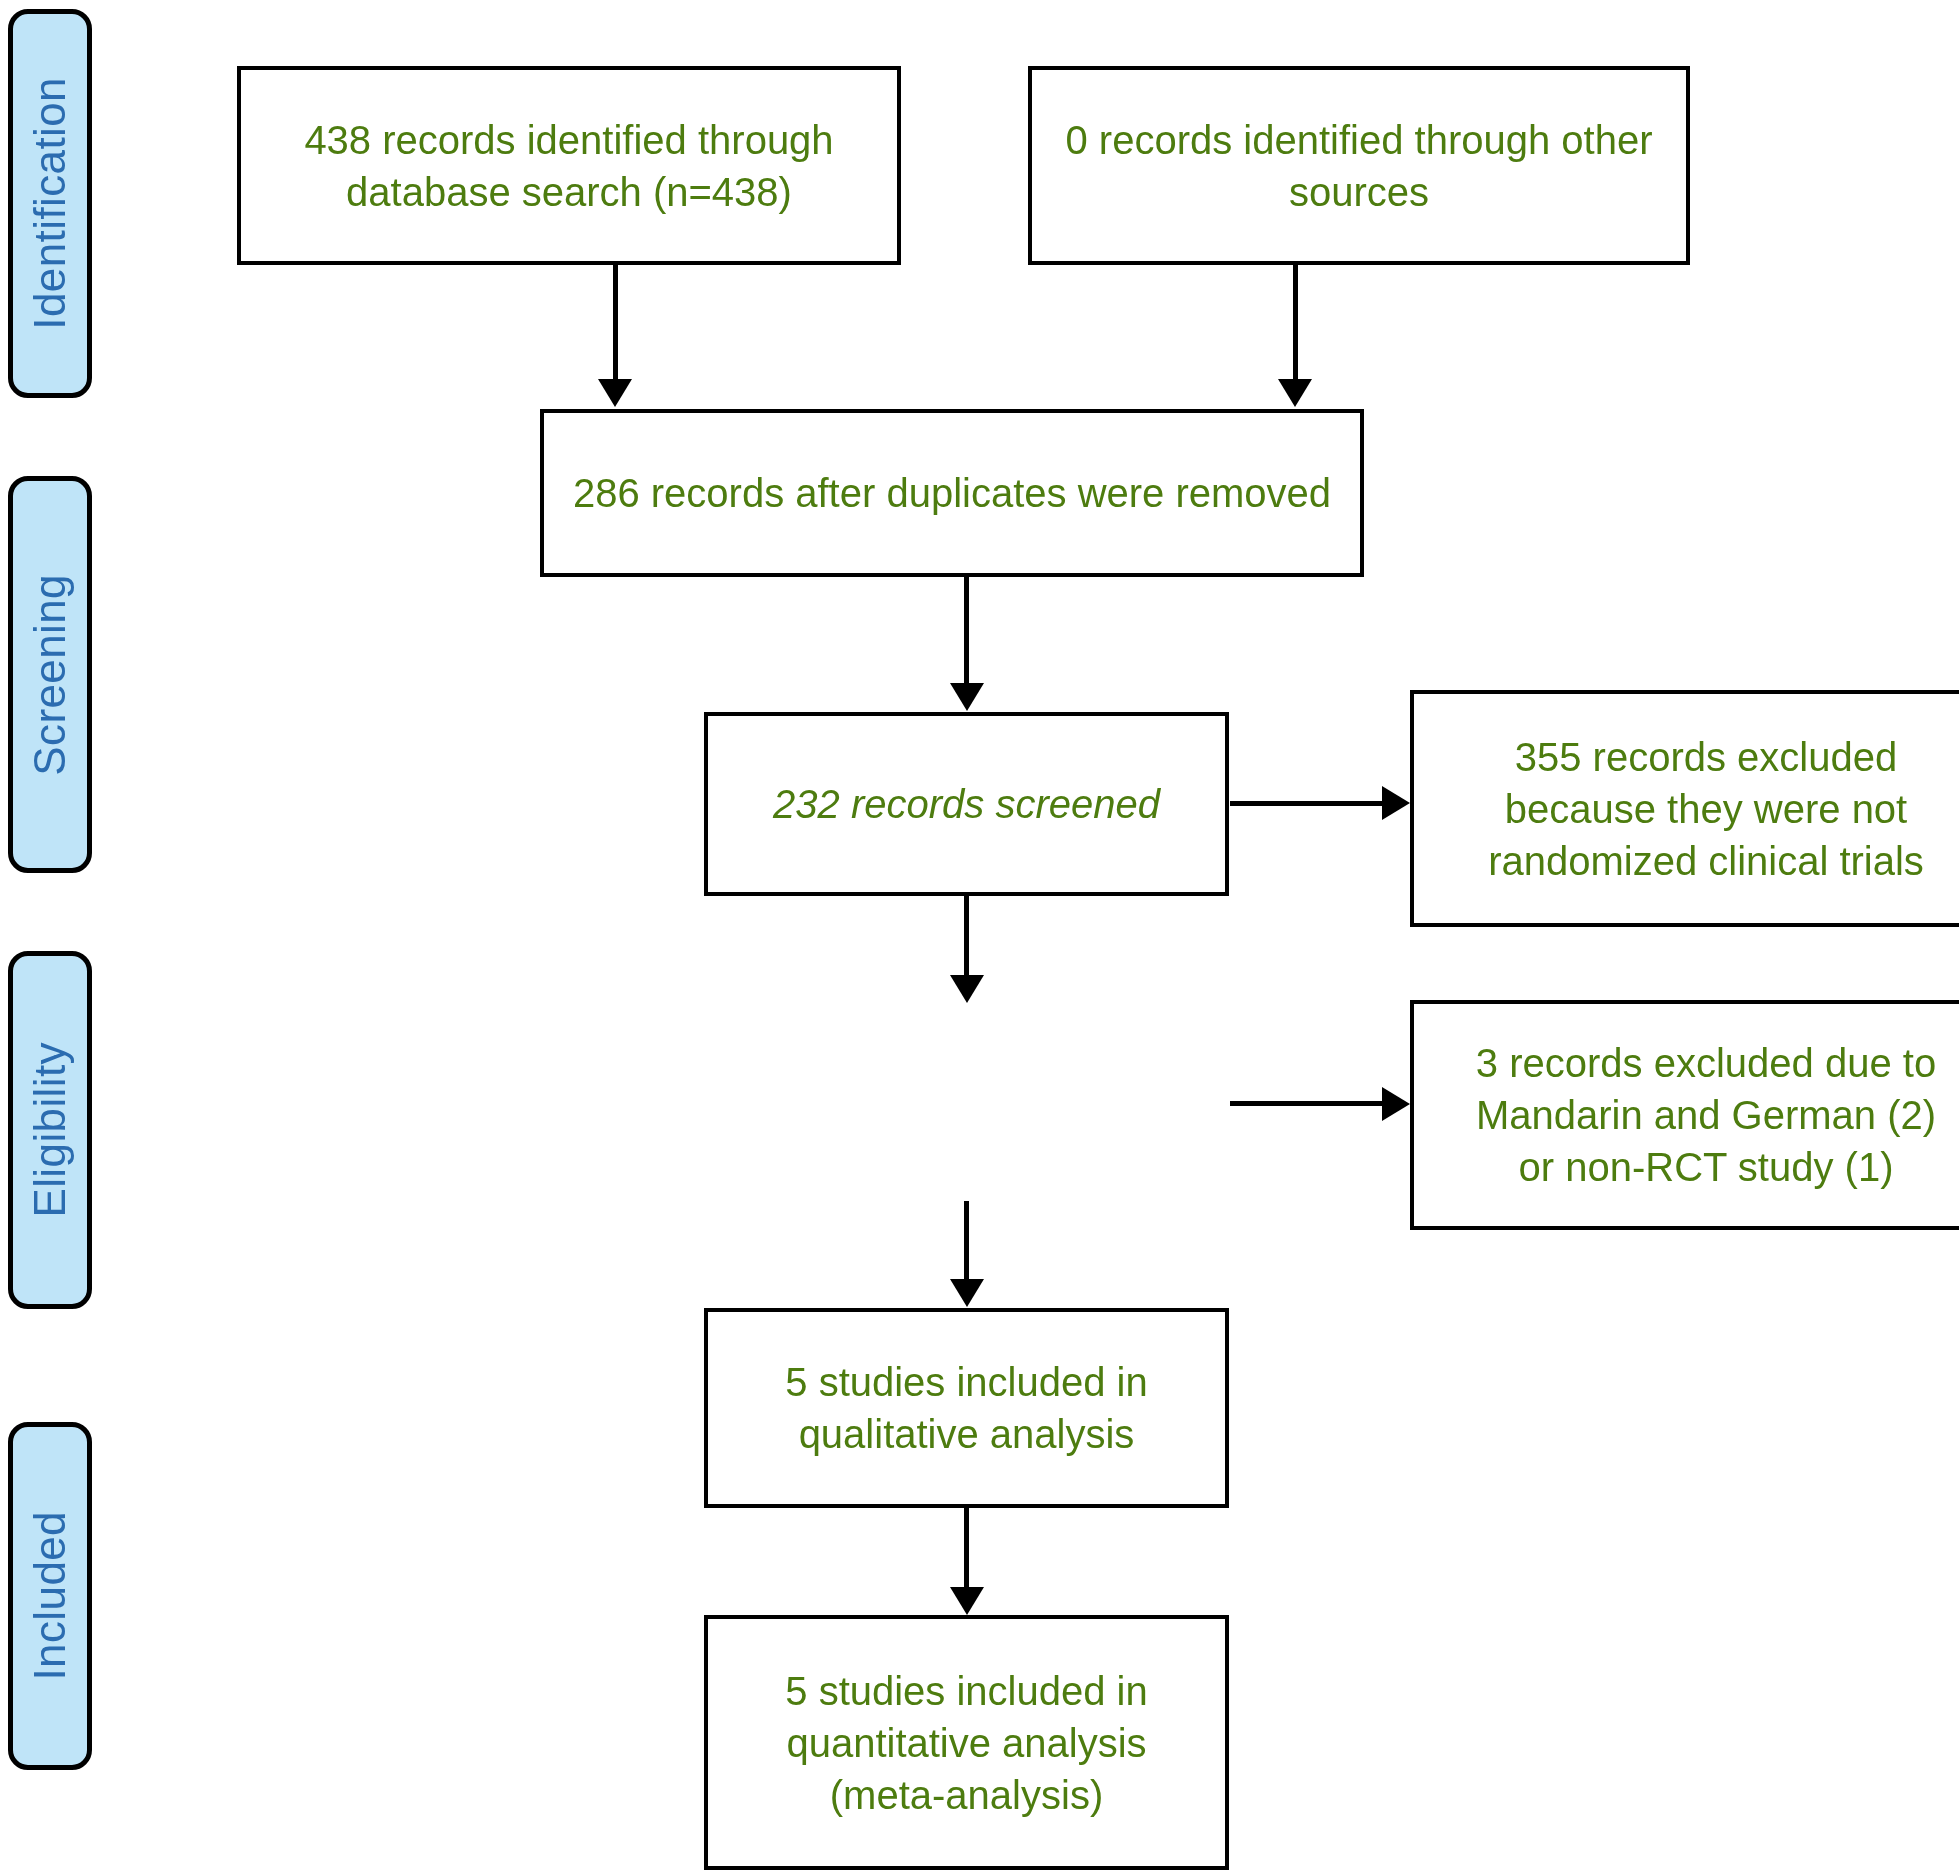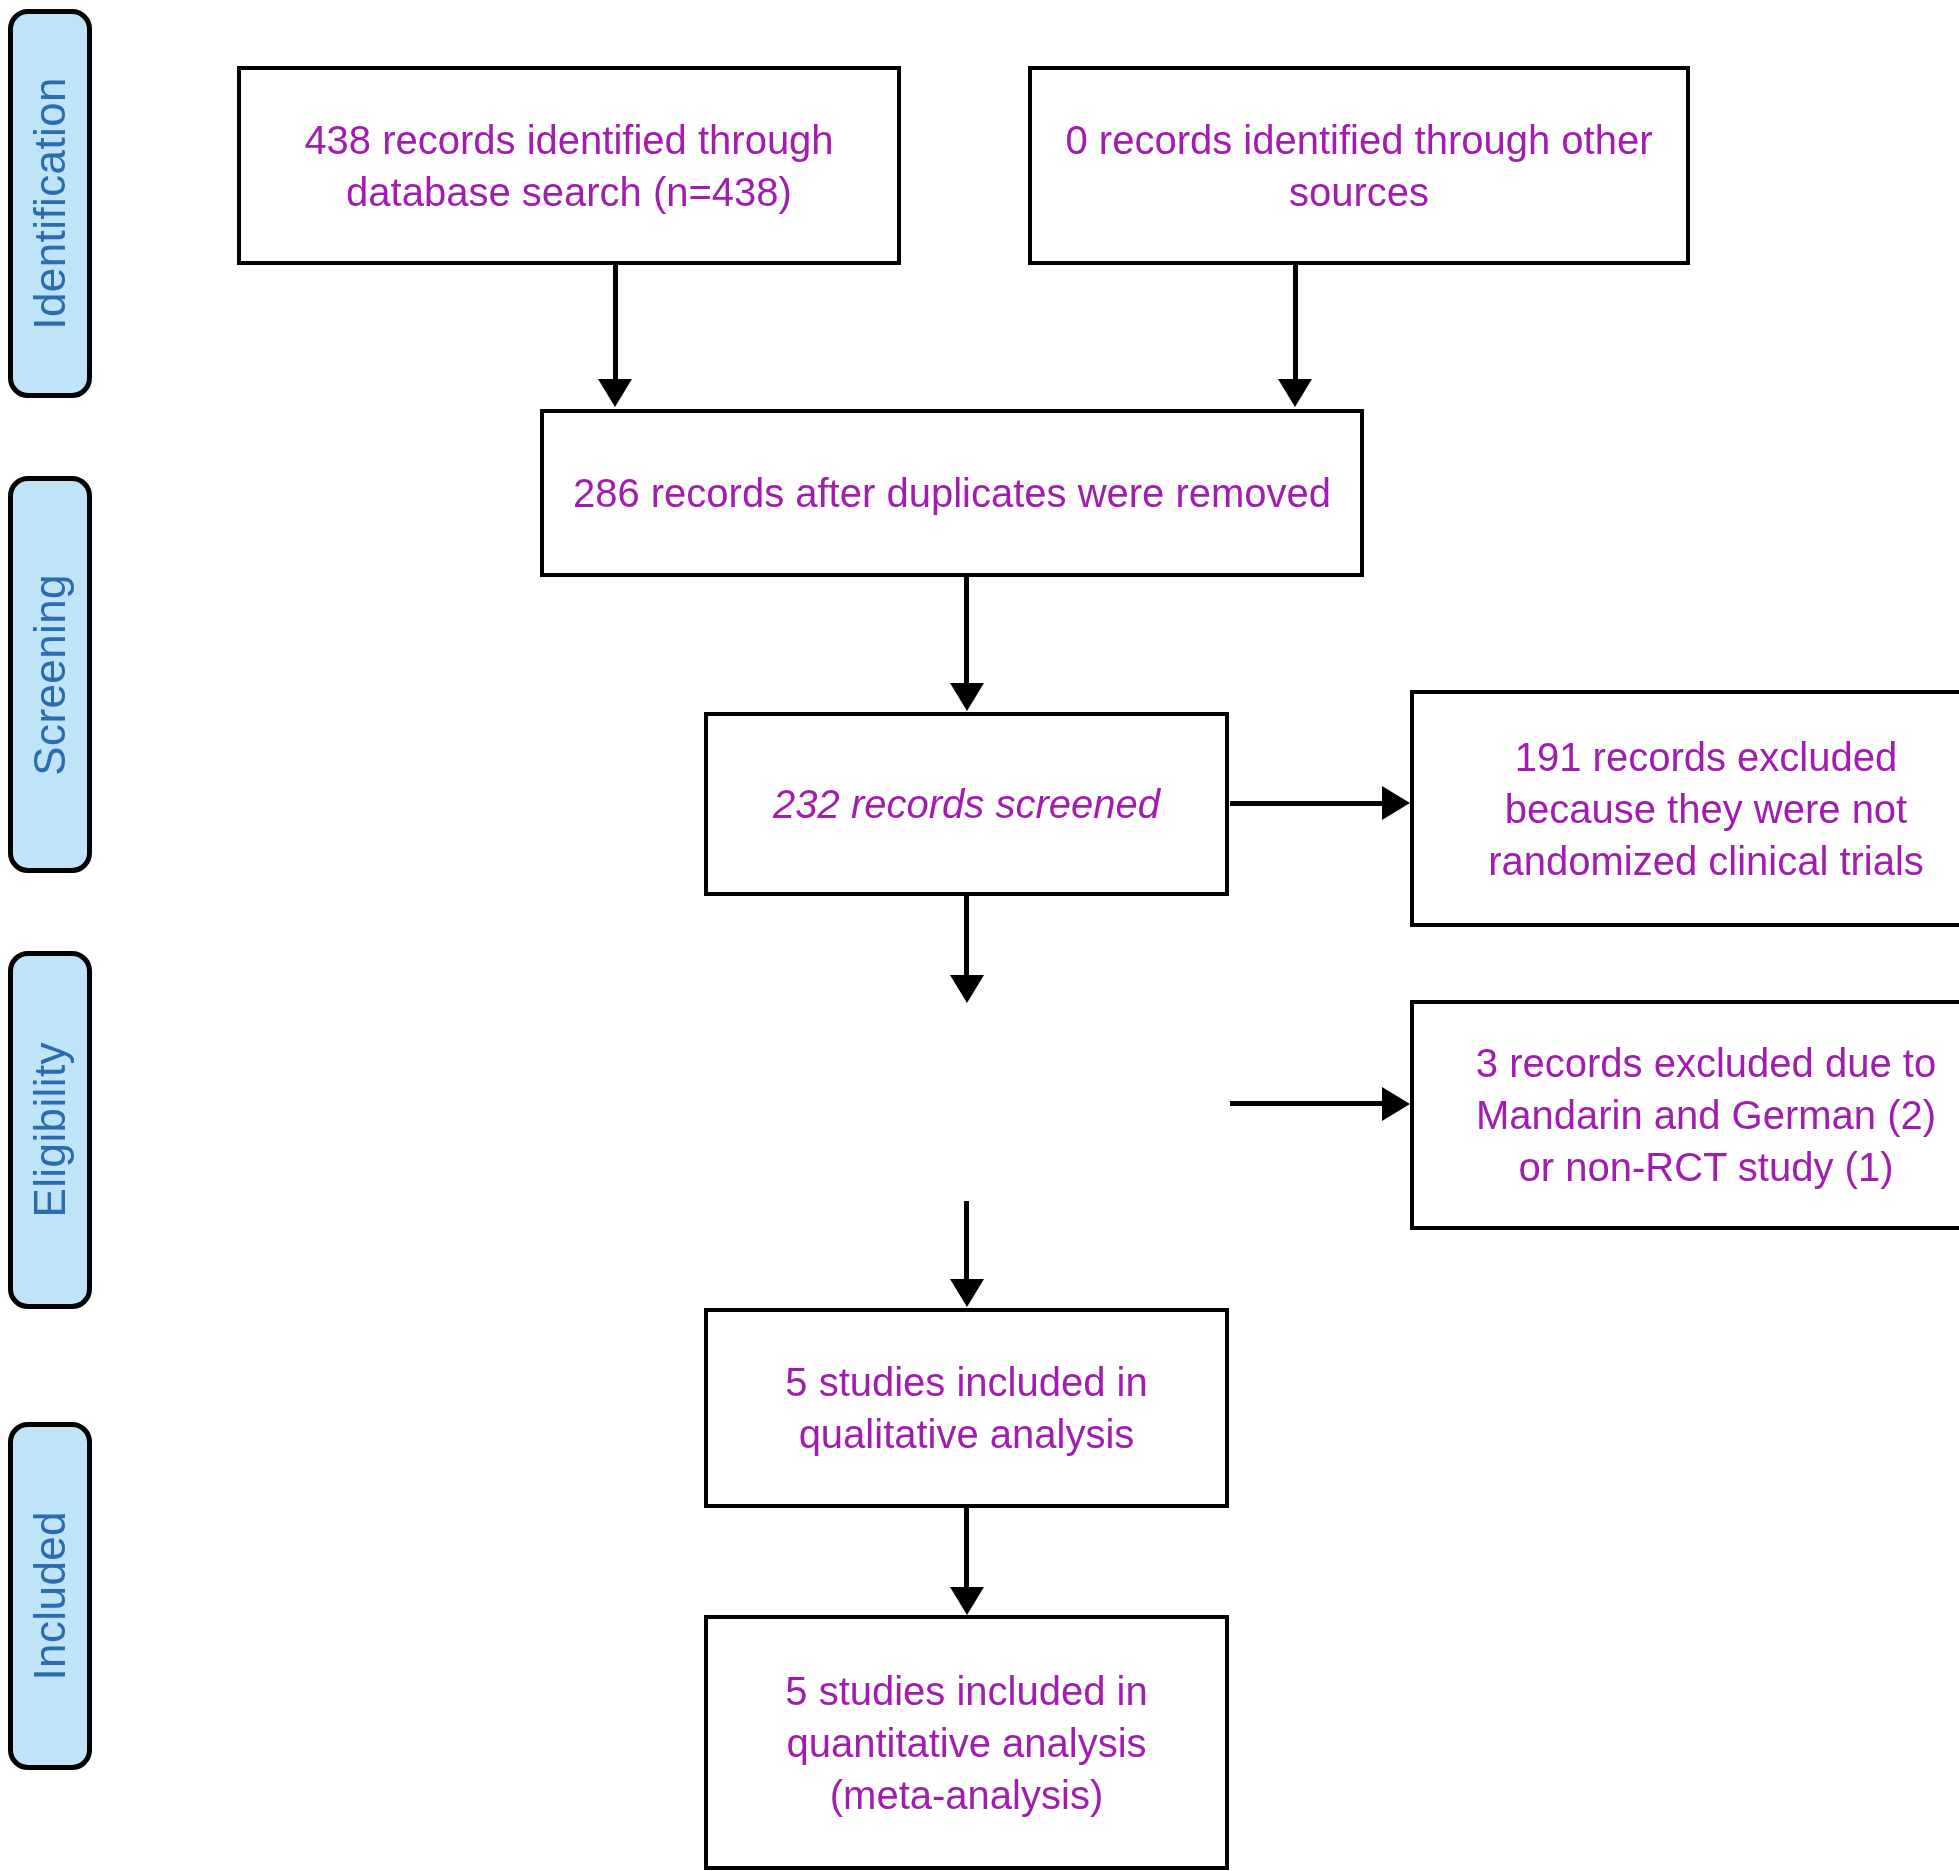--- a/index.html
+++ b/index.html
@@ -47,21 +47,21 @@
     background: #ffffff;
     border: 4.7px solid #000000;
     display: flex;
     align-items: center;
     justify-content: center;
     text-align: center;
   }
   .flow-box-text {
     font-size: 40px;
     line-height: 1.30;
-    color: #a21caf;
+    color: #4d7c0f;
     padding: 0 11px;
     white-space: pre-line;
   }
   .v-line {
     position: absolute;
     width: 5.4px;
     background: #000000;
   }
   .h-line {
     position: absolute;
@@ -127,21 +127,21 @@
   </div>
 
   <div class="v-line" style="left:964px; top:577px; height:107px;"></div>
   <div class="arrow-down" style="left:950px; top:683px;"></div>
 
   <div class="flow-box" style="left:704px; top:712px; width:525px; height:184px;font-style:italic;">
     <span class="flow-box-text">232 records screened</span>
   </div>
 
   <div class="flow-box" style="left:1410px; top:690px; width:592px; height:237px;">
-    <span class="flow-box-text">191 records excluded
+    <span class="flow-box-text">355 records excluded
 because they were not
 randomized clinical trials</span>
   </div>
 
   <div class="h-line" style="left:1230px; top:801px; width:154px;"></div>
   <div class="arrow-right" style="left:1382px; top:786px;"></div>
 
   <div class="v-line" style="left:964px; top:896px; height:81px;"></div>
   <div class="arrow-down" style="left:950px; top:975px;"></div>
 

